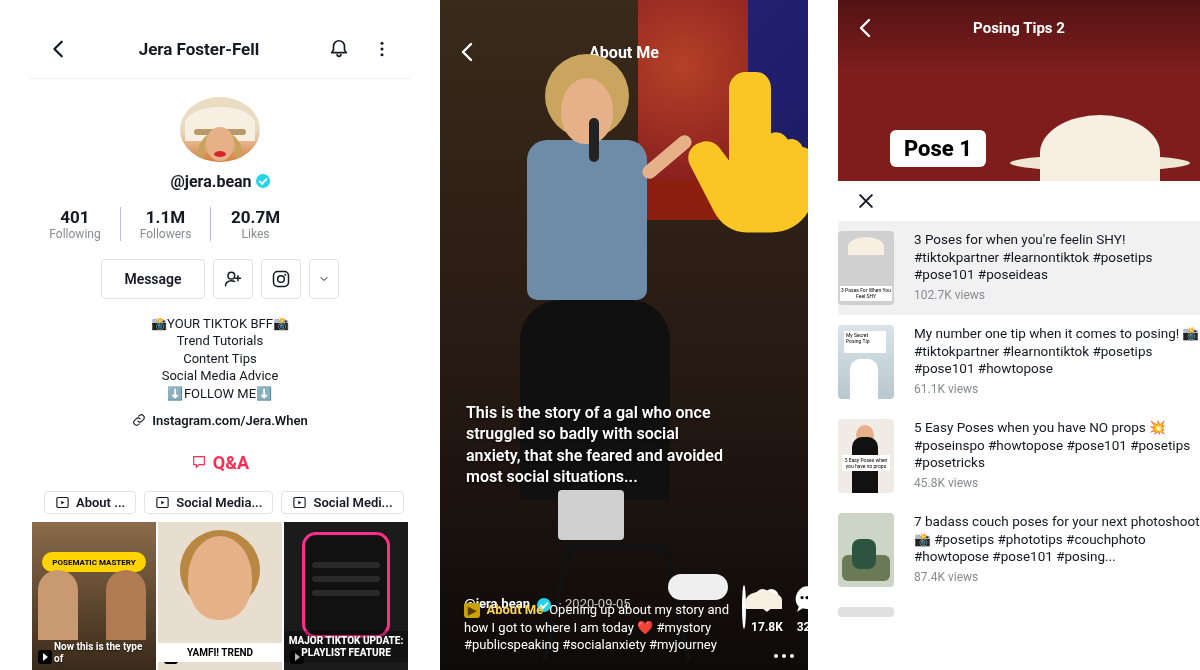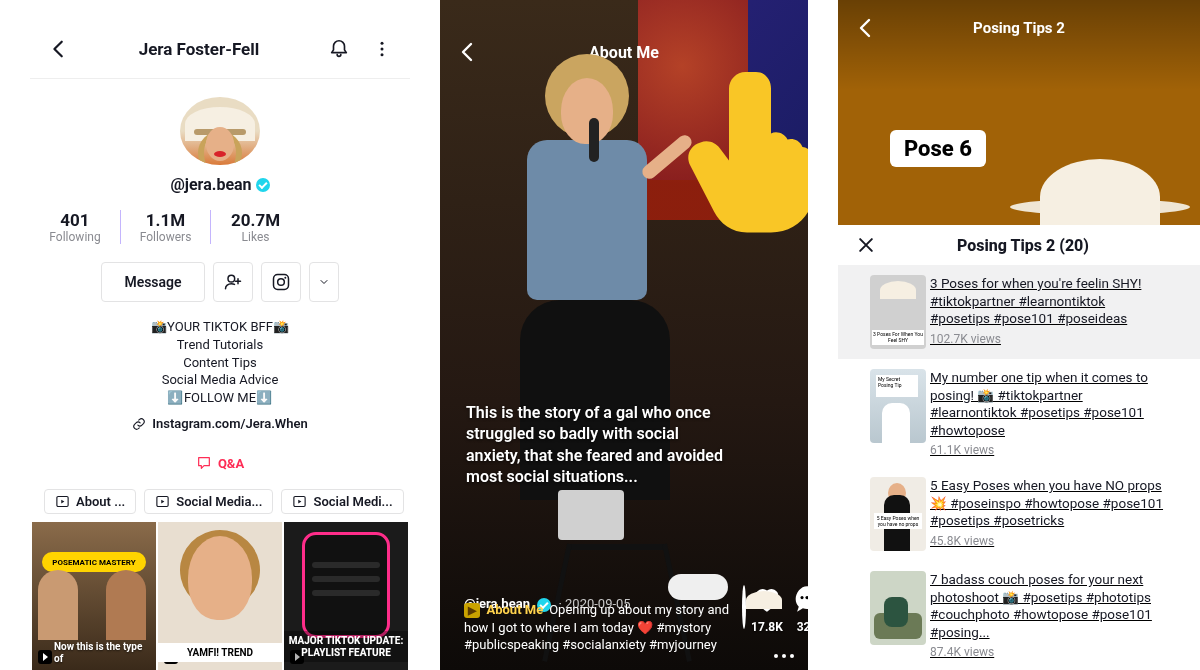--- a/index.html
+++ b/index.html
@@ -26,21 +26,21 @@
   .stats { display:flex; justify-content:flex-start; gap:0; margin-top:16px;}
   .stat { flex:0 0 90px; text-align:center;}
   .stat .num { font-size:17px; font-weight:700; color:#161823;}
   .stat .lbl { font-size:12px; color:#8a8b91;}
   .stat + .stat { border-left:1px solid #c4b5fd;}
   .btn-row { display:flex; justify-content:center; gap:8px; margin-top:18px;}
   .btn-outline { border:1px solid #e3e3e4; background:#fff; color:#161823; font-size:14px; font-weight:600; padding:10px 22px; border-radius:4px;}
   .btn-sq { border:1px solid #e3e3e4; background:#fff; width:40px; height:40px; border-radius:4px; display:flex; align-items:center; justify-content:center;}
   .bio { text-align:center; font-size:13px; color:#161823; line-height:1.35; margin-top:16px; white-space:pre-line;}
   .link-row { text-align:center; font-size:13px; font-weight:600; color:#161823; margin-top:10px; display:flex; justify-content:center; gap:6px; align-items:center;}
-  .qa { text-align:center; font-size:13px; font-weight:700; color:#fe2c55; margin-top:24px; display:flex; justify-content:center; gap:6px; align-items:center;}
+  .qa { text-align:center; font-size:18px; font-weight:700; color:#fe2c55; margin-top:24px; display:flex; justify-content:center; gap:6px; align-items:center;}
   .chips { display:flex; gap:8px; padding:18px 14px 8px 14px; overflow:hidden;}
   .chip { border:1px solid #e3e3e4; padding:6px 10px; border-radius:4px; font-size:13px; font-weight:600; color:#161823; display:flex; align-items:center; gap:6px; white-space:nowrap;}
   .thumb-row { display:flex; gap:2px; padding:0 2px;}
   .thumb { flex:1 1 0; height:148px; position:relative; background:#222; overflow:hidden;}
   .thumb .cap { position:absolute; bottom:6px; left:6px; right:6px; color:#fff; font-size:10px; font-weight:700; line-height:1.15; text-shadow:0 1px 2px rgba(0,0,0,.6);}
   .thumb .pl { position:absolute; bottom:6px; left:6px; width:14px; height:14px; background:#000; border-radius:3px;}
   .thumb .pl::after { content:""; position:absolute; left:5px; top:3px; border-left:5px solid #fff; border-top:4px solid transparent; border-bottom:4px solid transparent; }
   .t1 { background:linear-gradient(180deg,#8a6b4a,#3a2a1a);}
   .t1 .bar { position:absolute; top:30px; left:10px; right:10px; height:20px; background:#ffd400; border-radius:10px; display:flex; align-items:center; justify-content:center; font-size:8px; font-weight:700; color:#000;}
   .t1 .ppl { position:absolute; bottom:30px; left:6px; width:40px; height:70px; background:#c99a72; border-radius:20px 20px 0 0;}
@@ -86,32 +86,32 @@
   .p2-desc .plName { color:#ffd34d; font-weight:700; margin-right:6px;}
   .rail { position:absolute; right:10px; bottom:36px; width:56px; display:flex; flex-direction:row; align-items:center; gap:2px;}
   .rail .av { width:44px; height:44px; border-radius:50%; border:2px solid #fff; background:linear-gradient(180deg,#e9dcc3 50%,#d97a3a 100%); position:relative;}
   .rail .av .hat { position:absolute; top:4px; left:2px; width:36px; height:18px; background:#f6efe2; border-radius:50% 50% 0 0;}
   .rail .cnt { font-size:12px; font-weight:700; text-align:center; margin-top:2px; text-shadow:0 1px 2px rgba(0,0,0,.7);}
   .rail .ic { width:38px; height:38px; display:flex; align-items:center; justify-content:center;}
   .dots { position:absolute; right:14px; bottom:12px; display:flex; gap:4px;}
   .dots span { width:4px; height:4px; background:#fff; border-radius:50%;}
 
   
-  .p3-top { position:relative; height:225px; background:#a16207; overflow:hidden;}
+  .p3-top { position:relative; height:181px; background:#7f1d1d; overflow:hidden;}
   .p3-top .shade { position:absolute; inset:0; background:linear-gradient(180deg,rgba(0,0,0,.35),rgba(0,0,0,0) 40%, rgba(0,0,0,0) 100%);}
   .p3-header { position:absolute; top:16px; left:0; right:0; display:flex; align-items:center; padding:0 16px;}
   .p3-header .title3 { flex:1; text-align:center; color:#fff; font-weight:700; font-size:15px;}
   .pose-pill { position:absolute; top:130px; left:52px; background:#fff; color:#000; font-weight:800; font-size:22px; padding:6px 14px; border-radius:6px;}
   .p3-hat { position:absolute; bottom:-4px; right:40px; width:120px; height:70px; background:#f6efe2; border-radius:60px 60px 0 0 / 38px 38px 0 0;}
   .p3-brim { position:absolute; bottom:10px; right:10px; width:180px; height:16px; background:#efe6d4; border-radius:50%;}
   .p3-sheet-head { display:flex; align-items:center; padding:10px 14px 10px 14px; background:#fff;}
   .p3-sheet-head .x { width:28px; display:flex; justify-content:center;}
   .p3-sheet-head .ttl { flex:1; text-align:center; font-weight:800; font-size:16px; color:#161823;}
   .pl-list { flex:1; overflow:hidden; background:#fff;}
-  .pl-item { display:flex; gap:4px; padding:10px 32px; align-items:flex-start;text-decoration:underline;}
+  .pl-item { display:flex; gap:20px; padding:10px 0; align-items:flex-start;}
   .pl-item.sel { background:#f1f1f2;}
   .pl-thumb { width:56px; height:74px; border-radius:4px; background:#ccc; flex:0 0 56px; position:relative; overflow:hidden;}
   .pl-body { flex:1; min-width:0;}
   .pl-title { font-size:13.5px; color:#161823; line-height:1.3;}
   .pl-views { font-size:12px; color:#8a8b91; margin-top:4px;}
   .pth0 { background:#d0d0d0;}
   .pth0 .hat { position:absolute; top:6px; left:10px; width:36px; height:18px; background:#f6efe2; border-radius:50% 50% 0 0;}
   .pth0 .lbl { position:absolute; bottom:4px; left:2px; right:2px; background:#fff; font-size:5px; text-align:center; padding:2px 1px; line-height:1.1;}
   .pth1 { background:linear-gradient(180deg,#d9e3e9,#b9c7cf);}
   .pth1 .card { position:absolute; top:6px; left:6px; right:8px; height:22px; background:#fff; font-size:5px; padding:2px; line-height:1.1;}
@@ -357,32 +357,31 @@
     <div class="shade"></div>
     <div class="p3-header">
       <span class="icon">
         <svg width="24" height="24" viewBox="0 0 24 24">
             <path d="M15 4l-8 8 8 8" stroke="#fff" stroke-width="2.4" fill="none" stroke-linecap="round" stroke-linejoin="round"></path>
           </svg>
       </span>
       <span class="title3">Posing Tips 2</span>
       <span style="width:24px"></span>
     </div>
-    <div class="pose-pill">Pose 6</div>
+    <div class="pose-pill">Pose 1</div>
     <div class="p3-brim"></div>
     <div class="p3-hat"></div>
   </div>
 
   <div class="p3-sheet-head">
     <span class="x">
       <svg width="20" height="20" viewBox="0 0 24 24">
           <path d="M5 5l14 14M19 5L5 19" stroke="#161823" stroke-width="2.4" stroke-linecap="round"></path>
         </svg>
     </span>
-    <span class="ttl">Posing Tips 2 (20)</span>
     <span style="width:20px"></span>
   </div>
 
   <div class="pl-list">
     <div class="pl-item sel">
       <div class="pl-thumb pth0">
           <div class="hat"></div>
           <div class="lbl">3 Poses For When You Feel SHY</div>
         </div>
       <div class="pl-body">

